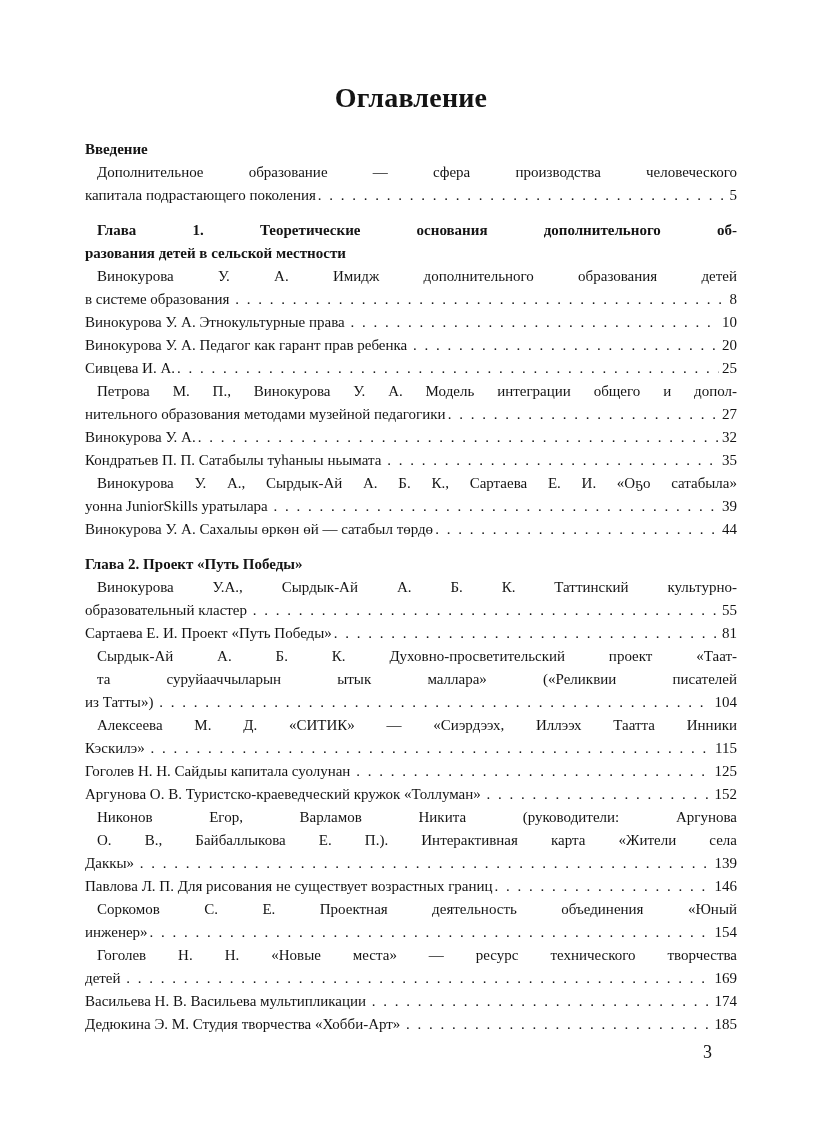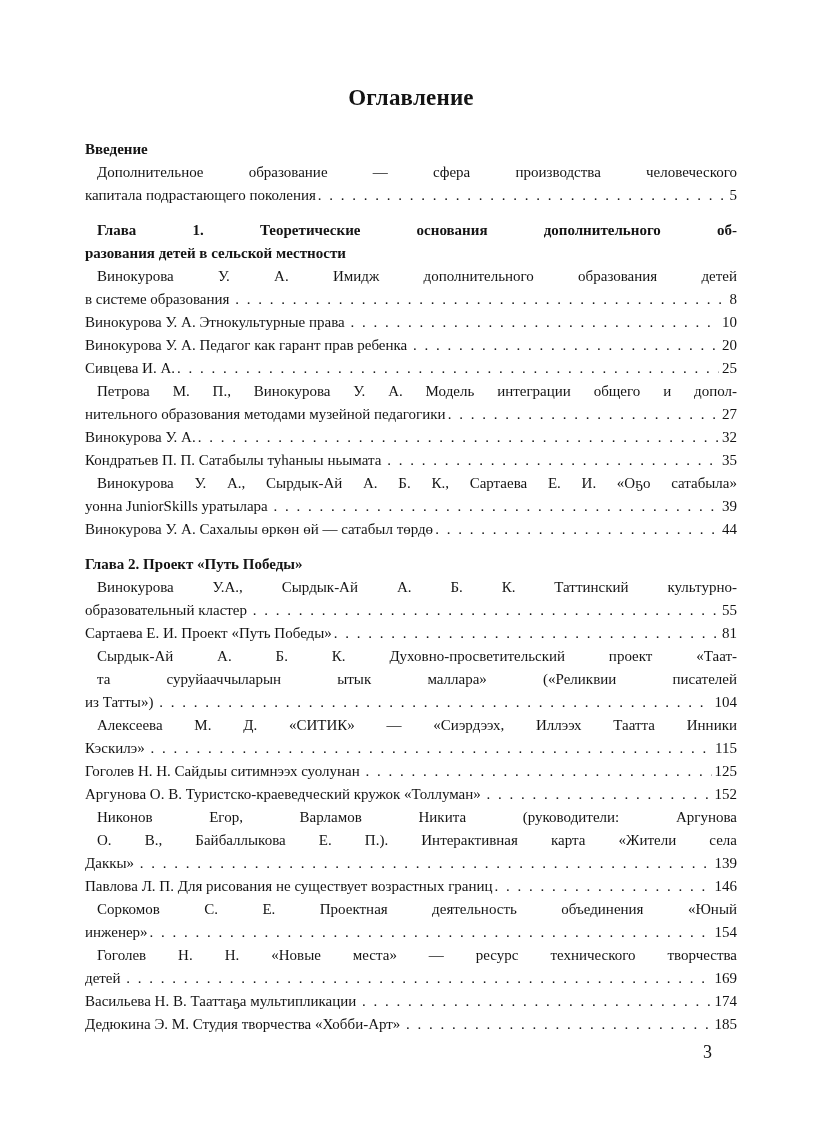--- a/index.html
+++ b/index.html
@@ -18,21 +18,21 @@
   }
   .content {
     position: absolute;
     left: 85px;
     top: 84px;
     width: 652px;
   }
   .toc-title {
     text-align: center;
     font-weight: bold;
-    font-size: 23px;
+    font-size: 28px;
     line-height: 28px;
     margin-bottom: 26px;
     letter-spacing: 0.2px;
   }
   .toc-line {
     display: flex;
     align-items: baseline;
     font-size: 15px;
     line-height: 23px;
     height: 23px;
@@ -167,21 +167,21 @@
           <span class="page-ref">104</span>
         </div>
         <div class="toc-line justify"><span class="seg-i ">Алексеева М. Д.</span><span class=""> «СИТИК» — «Сиэрдээх, Иллээх Таатта Инники</span></div>
         <div class="toc-line">
           <span class="">Кэскилэ» </span>
           <span class="dot-leader">. . . . . . . . . . . . . . . . . . . . . . . . . . . . . . . . . . . . . . . . . . . . . . . . . . . . . . . . . . . . . . . . . . . . . . . . . . . . . . . . </span>
           <span class="page-ref">115</span>
         </div>
         <div class="toc-line">
           <span class="seg-i ">Гоголев Н. Н.</span>
-          <span class=""> Сайдыы ситимнээх суолунан </span>
+          <span class=""> Сайдыы капитала суолунан </span>
           <span class="dot-leader">. . . . . . . . . . . . . . . . . . . . . . . . . . . . . . . . . . . . . . . . . . . . . . . . . . . . . . . . . . . . . . . . . . . . . . . . . . . . . . . . </span>
           <span class="page-ref">125</span>
         </div>
         <div class="toc-line">
           <span class="seg-i ">Аргунова О. В.</span>
           <span class=""> Туристско-краеведческий кружок «Толлуман» </span>
           <span class="dot-leader">. . . . . . . . . . . . . . . . . . . . . . . . . . . . . . . . . . . . . . . . . . . . . . . . . . . . . . . . . . . . . . . . . . . . . . . . . . . . . . . . </span>
           <span class="page-ref">152</span>
         </div>
         <div class="toc-line justify"><span class="seg-i ">Никонов Егор, Варламов Никита</span><span class=""> (руководители: Аргунова</span></div>
@@ -204,21 +204,21 @@
           <span class="page-ref">154</span>
         </div>
         <div class="toc-line justify"><span class="seg-i ">Гоголев Н. Н.</span><span class=""> «Новые места» — ресурс технического творчества</span></div>
         <div class="toc-line">
           <span class="">детей </span>
           <span class="dot-leader">. . . . . . . . . . . . . . . . . . . . . . . . . . . . . . . . . . . . . . . . . . . . . . . . . . . . . . . . . . . . . . . . . . . . . . . . . . . . . . . . </span>
           <span class="page-ref">169</span>
         </div>
         <div class="toc-line">
           <span class="seg-i ">Васильева Н. В.</span>
-          <span class=""> Тааттаҕа мультипликации </span>
+          <span class=""> Васильева мультипликации </span>
           <span class="dot-leader">. . . . . . . . . . . . . . . . . . . . . . . . . . . . . . . . . . . . . . . . . . . . . . . . . . . . . . . . . . . . . . . . . . . . . . . . . . . . . . . . </span>
           <span class="page-ref">174</span>
         </div>
         <div class="toc-line">
           <span class="seg-i ">Дедюкина Э. М.</span>
           <span class=""> Студия творчества «Хобби-Арт» </span>
           <span class="dot-leader">. . . . . . . . . . . . . . . . . . . . . . . . . . . . . . . . . . . . . . . . . . . . . . . . . . . . . . . . . . . . . . . . . . . . . . . . . . . . . . . . </span>
           <span class="page-ref">185</span>
         </div>
       </div>

